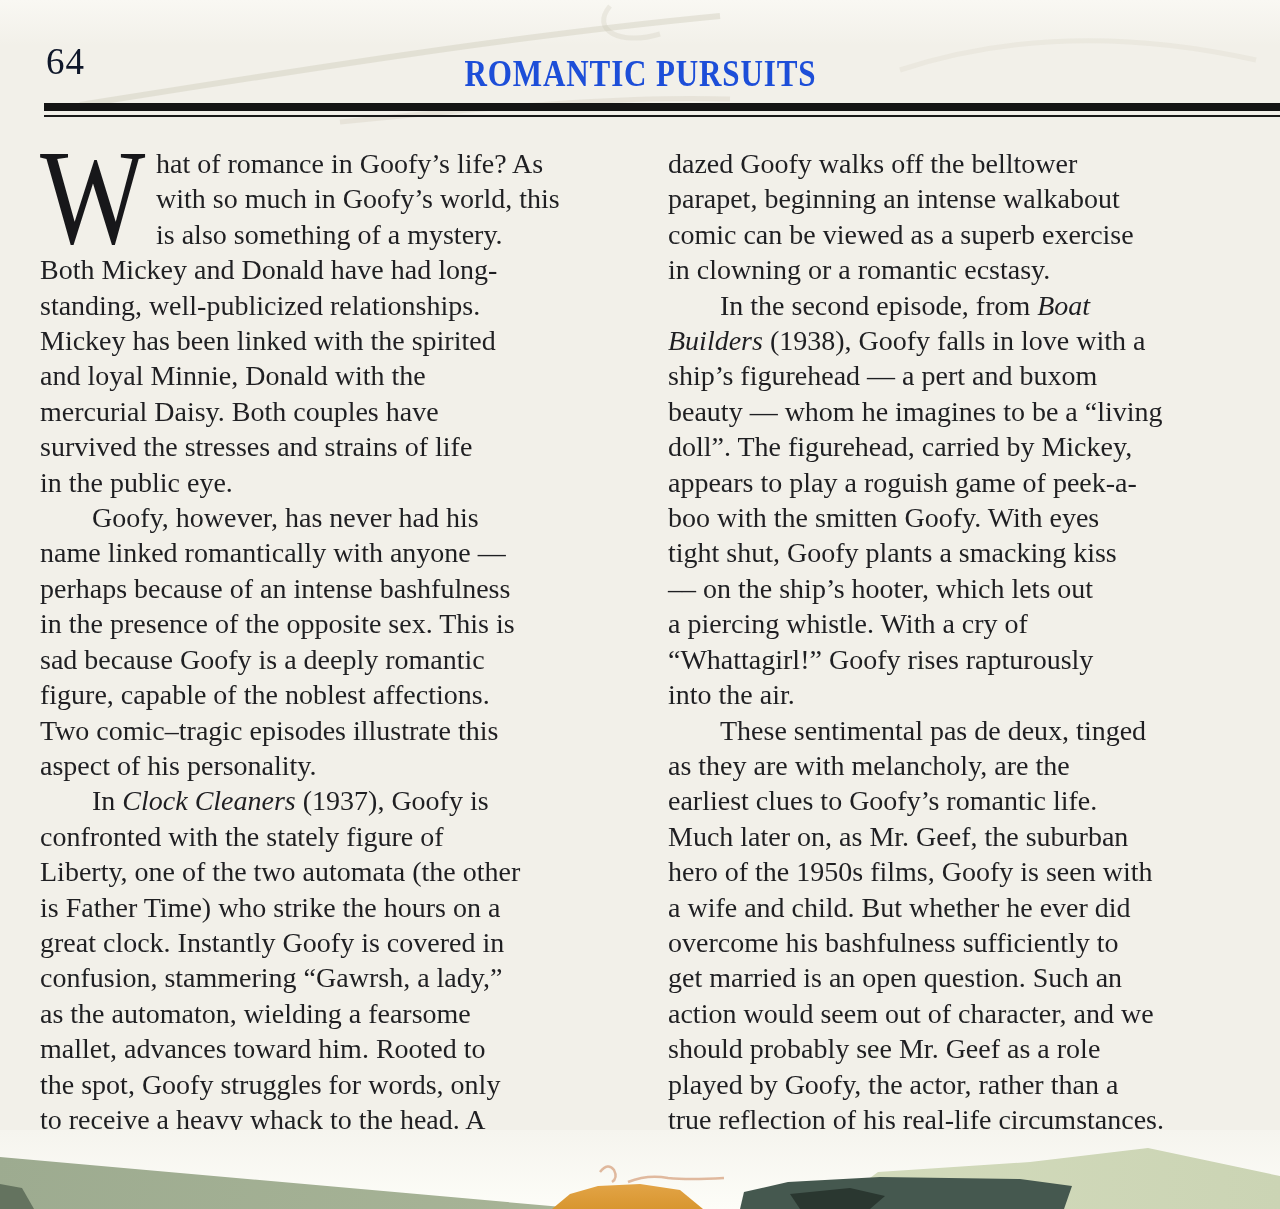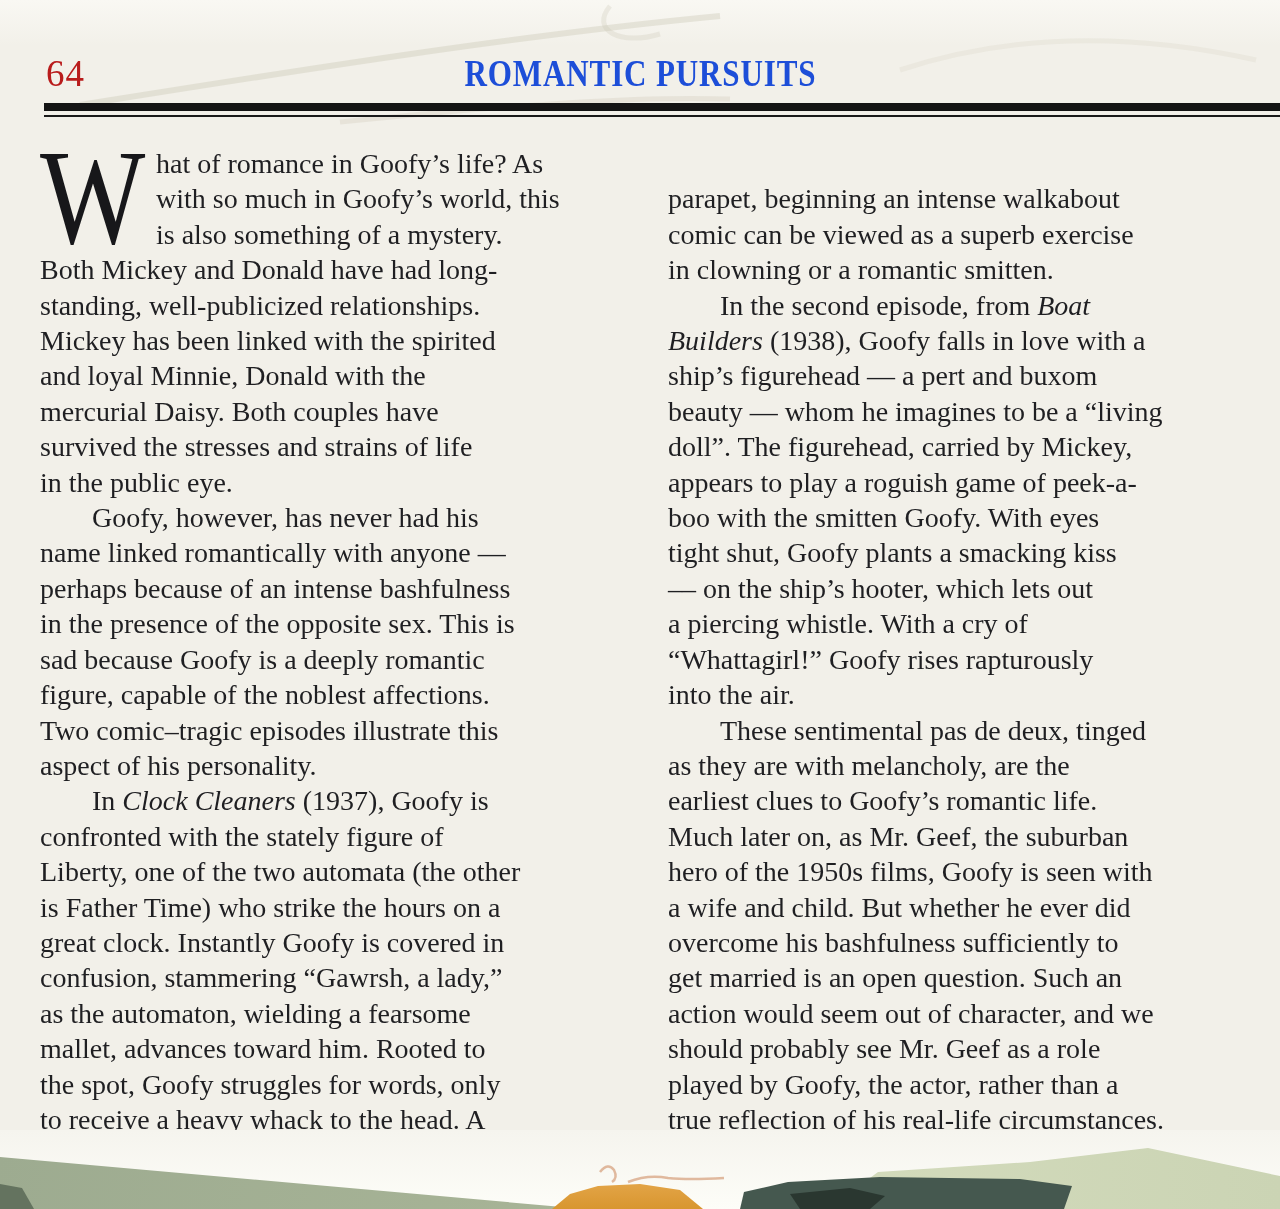--- a/index.html
+++ b/index.html
@@ -8,22 +8,22 @@
     position:relative;width:1280px;height:1209px;overflow:hidden;
     background:#f2f0e9;color:#1e1e21;
   }
   .top-sheen{
     position:absolute;top:0;left:0;right:0;height:46px;
     background:linear-gradient(#f9f8f3,rgba(249,248,243,0));
     pointer-events:none;
   }
   .ghost-art{position:absolute;top:0;left:0;pointer-events:none;}
   .page-number{
-    position:absolute;left:46px;top:52px;
-    font-size:37px;letter-spacing:1px;color:#b91c1c;
+    position:absolute;left:46px;top:40px;
+    font-size:37px;letter-spacing:1px;color:#0f172a;
   }
   .page-header{
     position:absolute;left:0;right:0;top:52px;text-align:center;
     font-size:37px;font-weight:bold;color:#1d4ed8;
   }
   .page-header .squeeze{
     display:inline-block;transform:scaleX(0.84);transform-origin:50% 50%;
     letter-spacing:1px;
   }
   .rule-thick{
@@ -98,21 +98,21 @@
 
   <div class="rule-thick"></div>
   <div class="rule-thin"></div>
 
   <div class="col col-left">
       <p class="para"><span class="dropcap">W</span><span>hat of romance in Goofy’s life? As</span><br><span>with so much in Goofy’s world, this</span><br><span>is also something of a mystery.</span><br><span>Both Mickey and Donald have had long-</span><br><span>standing, well-publicized relationships.</span><br><span>Mickey has been linked with the spirited</span><br><span>and loyal Minnie, Donald with the</span><br><span>mercurial Daisy. Both couples have</span><br><span>survived the stresses and strains of life</span><br><span>in the public eye.</span></p>
       <p class="para indent"><span>Goofy, however, has never had his</span><br><span>name linked romantically with anyone —</span><br><span>perhaps because of an intense bashfulness</span><br><span>in the presence of the opposite sex. This is</span><br><span>sad because Goofy is a deeply romantic</span><br><span>figure, capable of the noblest affections.</span><br><span>Two comic–tragic episodes illustrate this</span><br><span>aspect of his personality.</span></p>
       <p class="para indent"><span>In </span><span class="ital">Clock Cleaners</span><span> (1937), Goofy is</span><br><span>confronted with the stately figure of</span><br><span>Liberty, one of the two automata (the other</span><br><span>is Father Time) who strike the hours on a</span><br><span>great clock. Instantly Goofy is covered in</span><br><span>confusion, stammering “Gawrsh, a lady,”</span><br><span>as the automaton, wielding a fearsome</span><br><span>mallet, advances toward him. Rooted to</span><br><span>the spot, Goofy struggles for words, only</span><br><span>to receive a heavy whack to the head. A</span></p>
     </div>
   <div class="col col-right">
-      <p class="para"><br><span>parapet, beginning an intense walkabout</span><br><span>comic can be viewed as a superb exercise</span><br><span>in clowning or a romantic smitten.</span></p>
+      <p class="para"><span>dazed Goofy walks off the belltower</span><br><span>parapet, beginning an intense walkabout</span><br><span>comic can be viewed as a superb exercise</span><br><span>in clowning or a romantic ecstasy.</span></p>
       <p class="para indent"><span>In the second episode, from </span><span class="ital">Boat</span><br><span class="ital">Builders</span><span> (1938), Goofy falls in love with a</span><br><span>ship’s figurehead — a pert and buxom</span><br><span>beauty — whom he imagines to be a “living</span><br><span>doll”. The figurehead, carried by Mickey,</span><br><span>appears to play a roguish game of peek-a-</span><br><span>boo with the smitten Goofy. With eyes</span><br><span>tight shut, Goofy plants a smacking kiss</span><br><span>–– on the ship’s hooter, which lets out</span><br><span>a piercing whistle. With a cry of</span><br><span>“Whattagirl!” Goofy rises rapturously</span><br><span>into the air.</span></p>
       <p class="para indent"><span>These sentimental pas de deux, tinged</span><br><span>as they are with melancholy, are the</span><br><span>earliest clues to Goofy’s romantic life.</span><br><span>Much later on, as Mr. Geef, the suburban</span><br><span>hero of the 1950s films, Goofy is seen with</span><br><span>a wife and child. But whether he ever did</span><br><span>overcome his bashfulness sufficiently to</span><br><span>get married is an open question. Such an</span><br><span>action would seem out of character, and we</span><br><span>should probably see Mr. Geef as a role</span><br><span>played by Goofy, the actor, rather than a</span><br><span>true reflection of his real-life circumstances.</span></p>
     </div>
 
   <div class="photo-strip">
     <div class="shape photo-left-wall"></div>
     <div class="shape photo-left-dark"></div>
     <div class="shape photo-right-wall"></div>
     <div class="shape photo-dark-object"></div>
     <div class="shape photo-dark-blob"></div>

